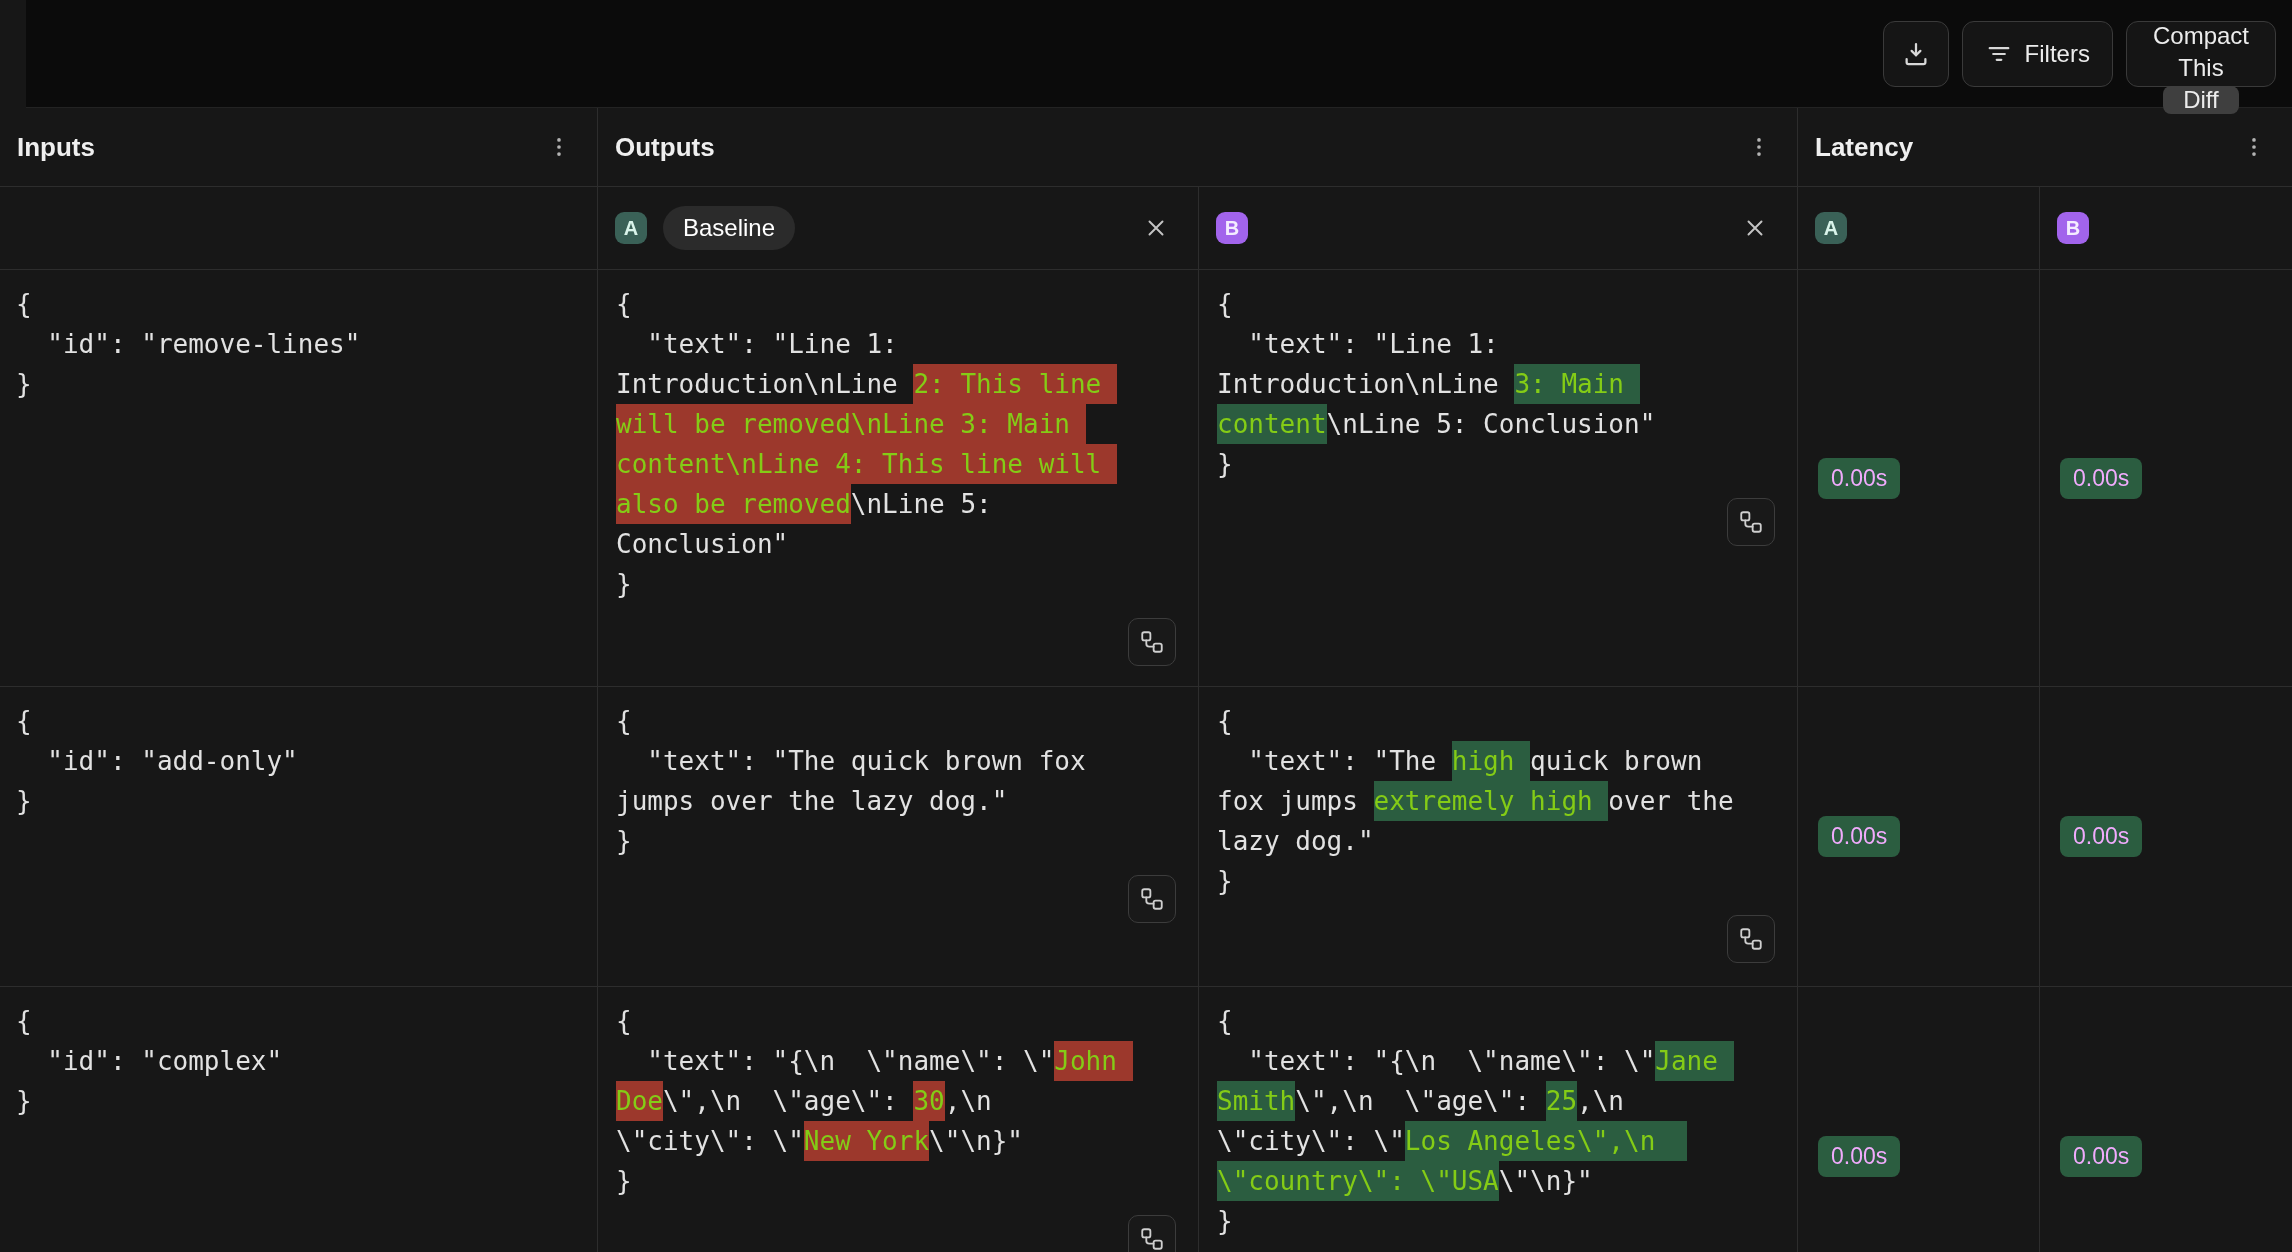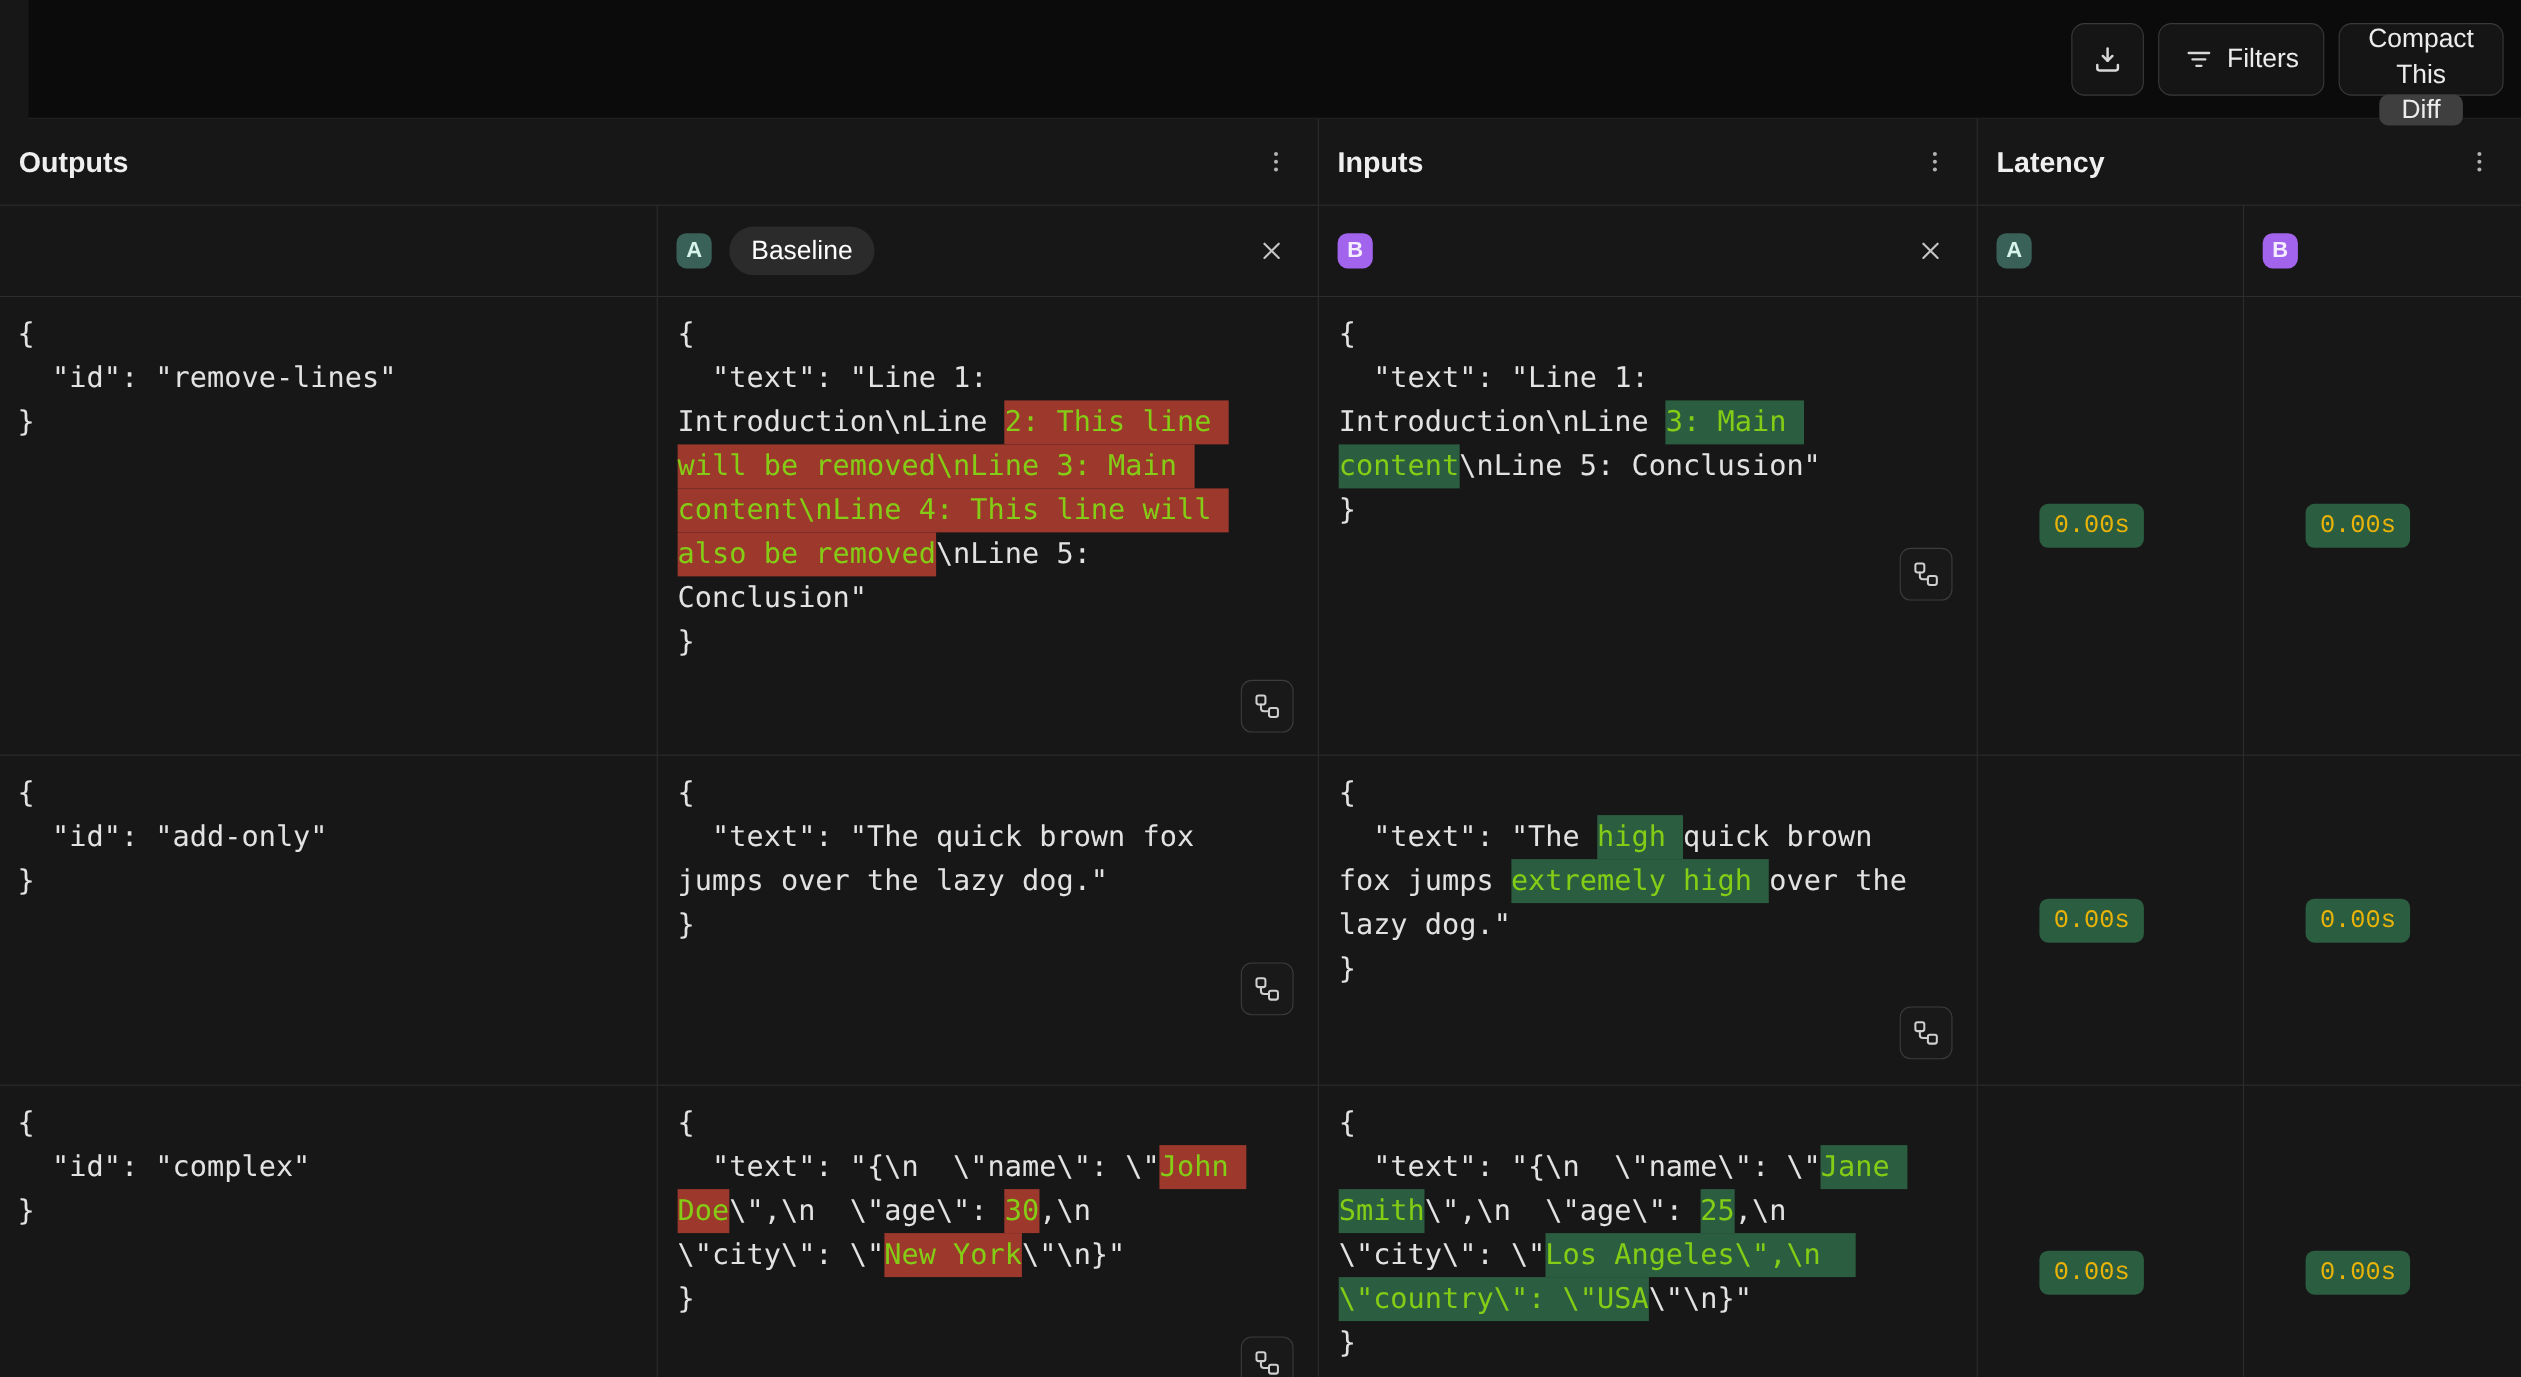--- a/index.html
+++ b/index.html
@@ -108,24 +108,23 @@
   .seg-r{background:var(--red);}
   .seg-g{background:var(--green);}
   .cell-actions{display:flex;justify-content:flex-end;margin-top:14px;}
   .trace-btn{
     width:48px;height:48px;border-radius:10px;cursor:pointer;
     background:#191919;border:1px solid #3c3c3c;color:#cfcfcf;
     display:flex;align-items:center;justify-content:center;
   }
   .latency-cell{display:flex;align-items:center;padding:0 0 0 20px;}
   .latency-badge{
-    background:var(--green);color:#eab308;border-radius:8px;
-    font-family:Liberation Mono, monospace;font-size:23px;
+    background:var(--green);color:#f0abfc;border-radius:8px;
+    font-family:Liberation Sans, sans-serif;font-size:23px;
     padding:7px 13px;
-    margin-left:36px;
   }
 </style>
 </head>
 <body>
 
 <div class="app">
 
   <header class="toolbar">
     <button class="tb-btn icon-only">
       <span style="display:flex;">
@@ -148,34 +147,34 @@
     </button>
     <div class="segmented">
       <button class="seg-item">Compact</button>
       <button class="seg-item">This</button>
       <button class="seg-item active">Diff</button>
     </div>
   </header>
 
   <div class="grid">
 
-    <div class="cell title-cell span2">
-      <span class="title">Outputs</span>
+    <div class="cell title-cell">
+      <span class="title">Inputs</span>
       <button class="kebab">
         <span style="display:flex;">
           <svg width="26" height="26" viewBox="0 0 24 24" fill="currentColor">
               <circle cx="12" cy="5.5" r="1.7"></circle>
               <circle cx="12" cy="12" r="1.7"></circle>
               <circle cx="12" cy="18.5" r="1.7"></circle>
             </svg>
         </span>
       </button>
     </div>
-    <div class="cell title-cell">
-      <span class="title">Inputs</span>
+    <div class="cell title-cell span2">
+      <span class="title">Outputs</span>
       <button class="kebab">
         <span style="display:flex;">
           <svg width="26" height="26" viewBox="0 0 24 24" fill="currentColor">
               <circle cx="12" cy="5.5" r="1.7"></circle>
               <circle cx="12" cy="12" r="1.7"></circle>
               <circle cx="12" cy="18.5" r="1.7"></circle>
             </svg>
         </span>
       </button>
     </div>

